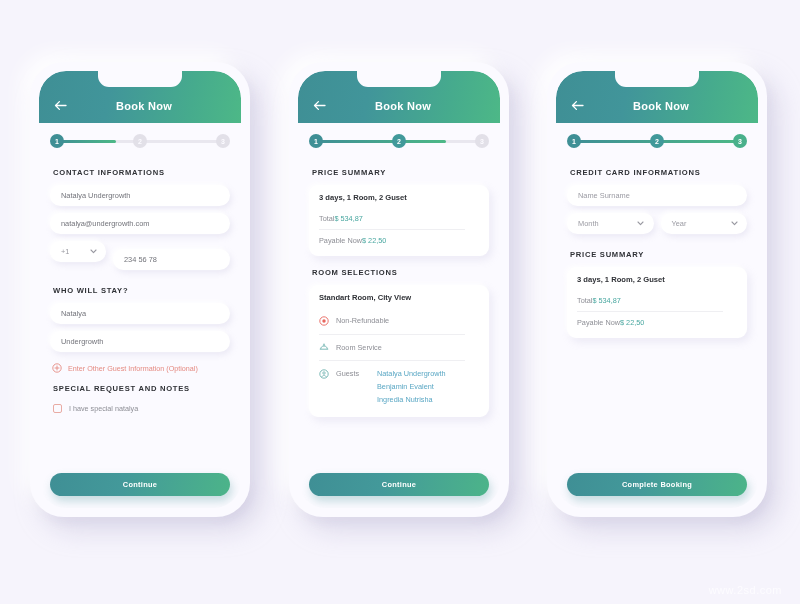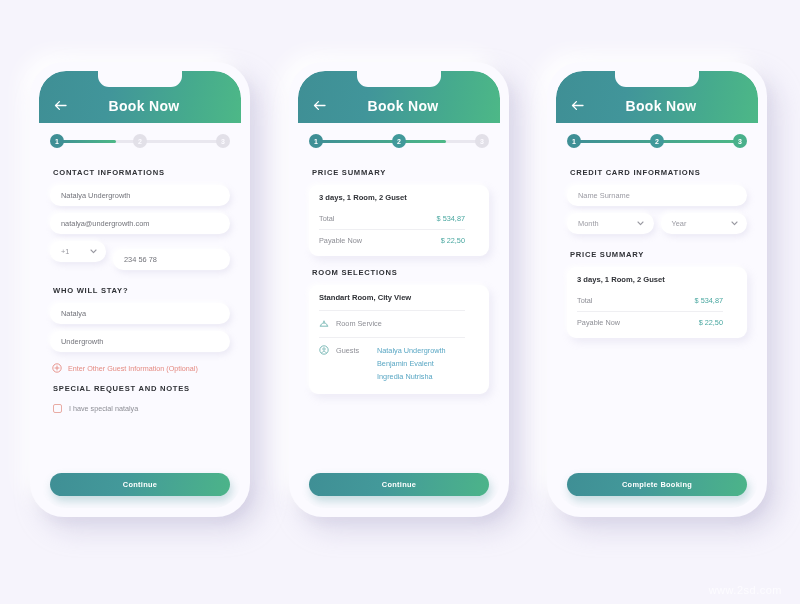--- a/index.html
+++ b/index.html
@@ -76,21 +76,21 @@
     display: flex;
     align-items: center;
     justify-content: center;
     flex: 0 0 auto;
   }
   .back-icon svg { display: block; }
   .appbar-title {
     flex: 1;
     text-align: center;
     color: #ffffff;
-    font-size: 14px;
+    font-size: 11px;
     font-weight: bold;
     letter-spacing: 0.3px;
     margin-left: -26px;
   }
 
   
   .stepper-wrap {
     flex: 0 0 auto;
     height: 36px;
     background: #fbfaff;
@@ -224,21 +224,20 @@
     margin-bottom: 3px;
   }
   .card-head {
     font-size: 7.6px;
     font-weight: bold;
     color: #2f3136;
     margin-bottom: 8px;
   }
   .line {
     display: flex;
-    justify-content: space-between;
     align-items: center;
     font-size: 7.3px;
     color: #8d8e95;
     padding: 4px 0;
   }
   .line .amt { color: #49a7a0; font-weight: normal; }
   .divider { height: 1px; background: #efeff2; margin: 2px 0; }
 
   .room-line {
     display: flex;
@@ -405,20 +404,29 @@
           <div class="line">
             <span>Payable Now</span>
             <span class="amt">$ 22,50</span>
           </div>
         </div>
 
         <div class="section-title">ROOM SELECTIONS</div>
         <div class="card">
           <div class="card-head">Standart Room, City View</div>
 
+          <div class="room-line">
+            <span class="room-ico">
+              <svg width="10" height="10" viewBox="0 0 10 10" fill="none">
+                <circle cx="5" cy="5" r="4.2" stroke="#e8675f" stroke-width="0.9"></circle>
+                <circle cx="5" cy="5" r="1.7" fill="#e8675f"></circle>
+              </svg>
+            </span>
+            <span>Non-Refundable</span>
+          </div>
           <div class="divider"></div>
 
           <div class="room-line">
             <span class="room-ico">
               <svg width="10" height="10" viewBox="0 0 10 10" fill="none">
                 <path d="M1.2 7.2H8.8" stroke="#6fb3b0" stroke-width="0.9" stroke-linecap="round"></path>
                 <path d="M1.7 7.1C1.7 5.3 3.2 3.9 5 3.9C6.8 3.9 8.3 5.3 8.3 7.1" stroke="#6fb3b0" stroke-width="0.9" stroke-linejoin="round"></path>
                 <path d="M5 3.9V2.8" stroke="#6fb3b0" stroke-width="0.9" stroke-linecap="round"></path>
                 <circle cx="5" cy="2.2" r="0.7" fill="#6fb3b0"></circle>
               </svg>

